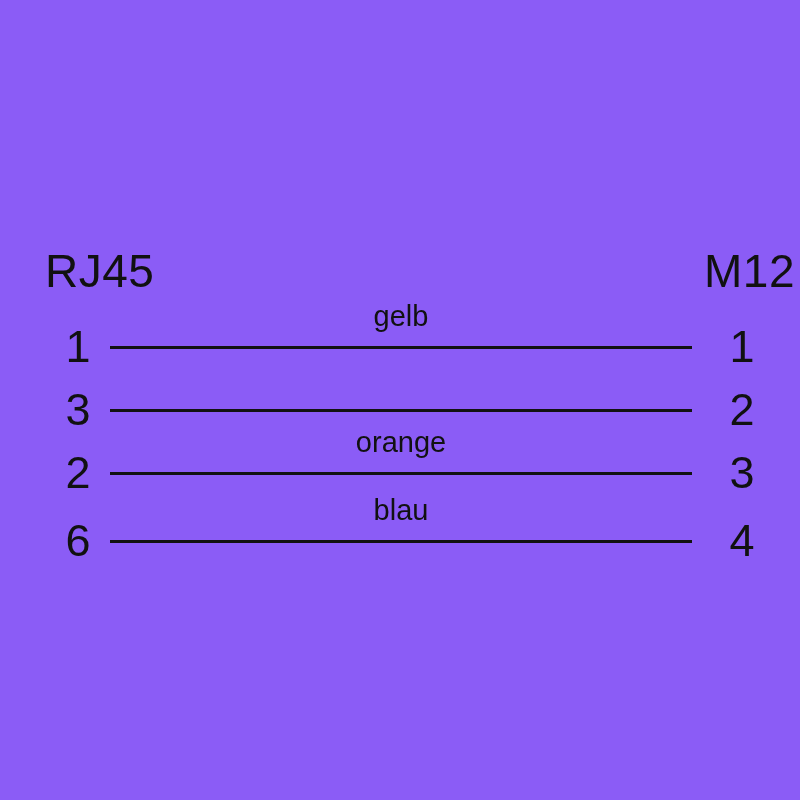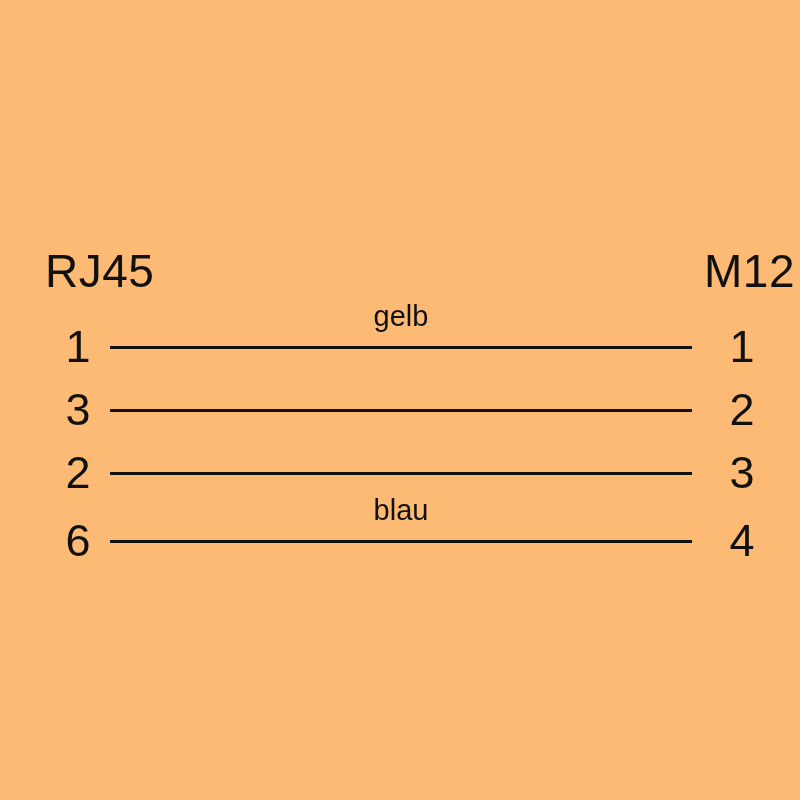--- a/index.html
+++ b/index.html
@@ -9,21 +9,21 @@
     background: #ffffff;
   }
   body {
     font-family: "Liberation Sans", sans-serif;
     -webkit-font-smoothing: antialiased;
   }
   #canvas {
     position: relative;
     width: 800px;
     height: 800px;
-    background: #fdba74;
+    background: #8b5cf6;
     overflow: hidden;
   }
 
   
   .connector-heading {
     position: absolute;
     font-size: 46px;
     line-height: 1;
     color: #111111;
     letter-spacing: 0.5px;
@@ -120,20 +120,21 @@
     </div>
 
     <div class="wire-row" data-row="1">
       <div class="pin-number pin-left">3</div>
       <div class="wire-line"></div>
       <div class="pin-number pin-right">2</div>
     </div>
 
     <div class="wire-row" data-row="2">
       <div class="pin-number pin-left">2</div>
+      <div class="wire-label">orange</div>
       <div class="wire-line"></div>
       <div class="pin-number pin-right">3</div>
     </div>
 
     <div class="wire-row" data-row="3">
       <div class="pin-number pin-left">6</div>
       <div class="wire-label">blau</div>
       <div class="wire-line"></div>
       <div class="pin-number pin-right">4</div>
     </div>

